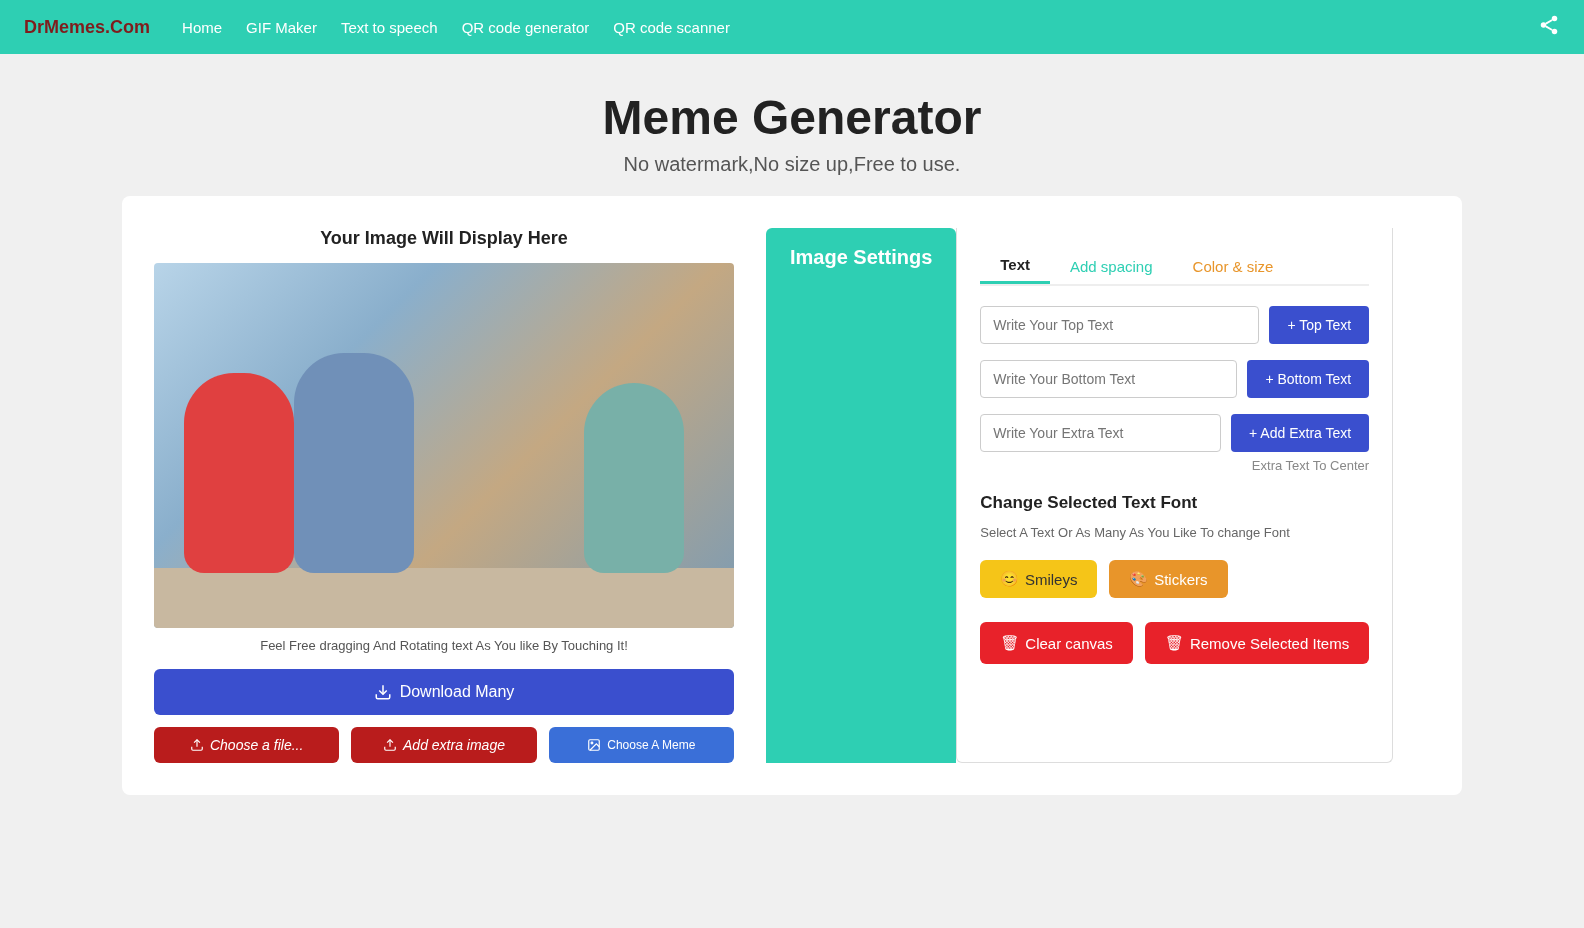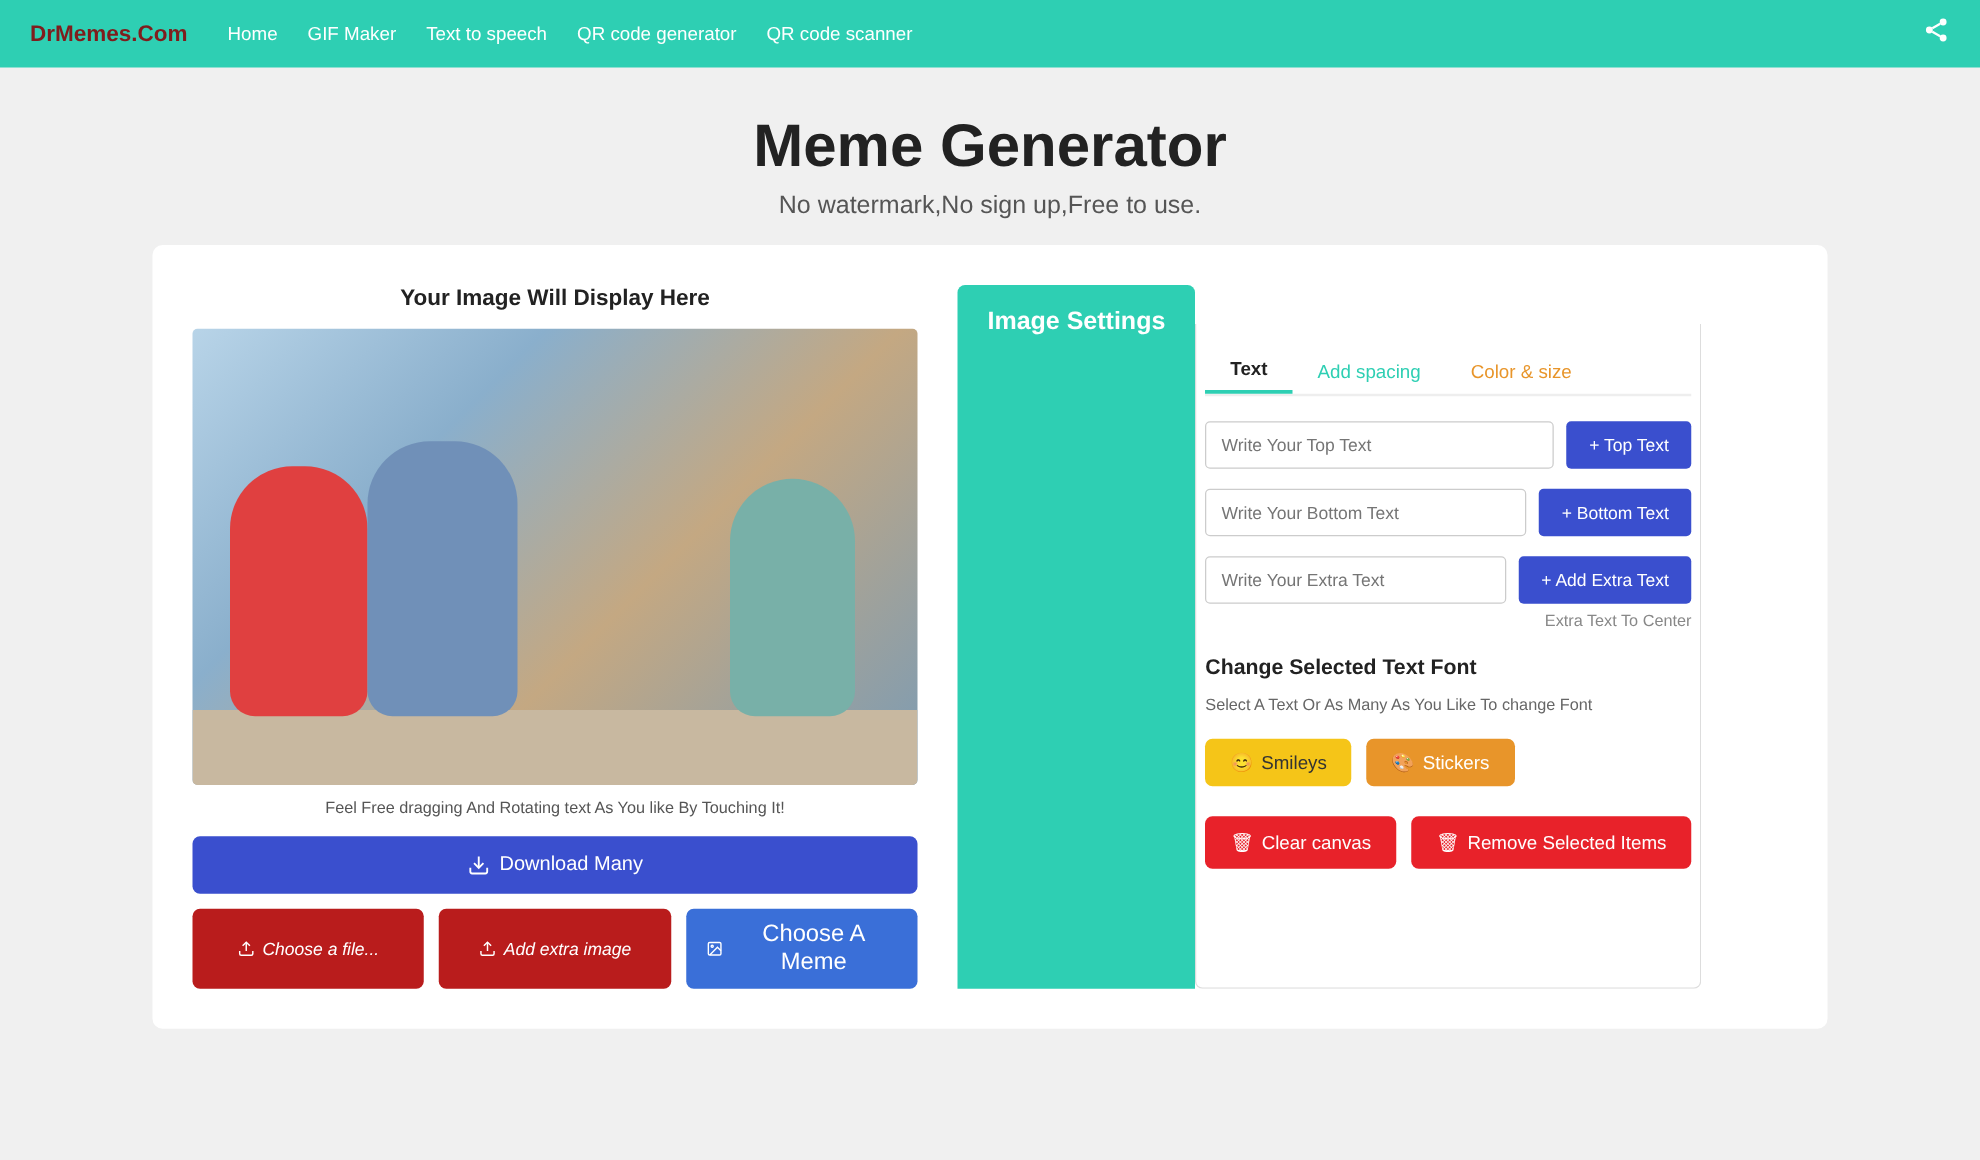--- a/index.html
+++ b/index.html
@@ -157,21 +157,21 @@
       justify-content: center;
       gap: 6px;
       font-style: italic;
     }
     .btn-blue-outline {
       background: #3a6fd8;
       color: #fff;
       border: none;
       padding: 10px 16px;
       border-radius: 6px;
-      font-size: 19px;
+      font-size: 12px;
       cursor: pointer;
       flex: 1;
       display: flex;
       align-items: center;
       justify-content: center;
       gap: 6px;
     }
 
     
     .right-panel {
@@ -184,22 +184,21 @@
       color: #fff;
       font-size: 20px;
       font-weight: bold;
       padding: 18px 24px;
       border-radius: 6px 6px 0 0;
     }
     .settings-body {
       border: 1px solid #ddd;
       border-top: none;
       border-radius: 0 0 6px 6px;
-      padding: 20px 7px;
-      margin-top: 31px;
+      padding: 20px 23px;
     }
 
     
     .settings-tabs {
       display: flex;
       gap: 0;
       border-bottom: 2px solid #eee;
       margin-bottom: 20px;
     }
     .settings-tabs .tab {
@@ -369,21 +368,21 @@
         <circle cx="6" cy="12" r="3"></circle>
         <circle cx="18" cy="19" r="3"></circle>
         <line x1="8.59" y1="13.51" x2="15.42" y2="17.49" stroke="white" stroke-width="2"></line>
         <line x1="15.41" y1="6.51" x2="8.59" y2="10.49" stroke="white" stroke-width="2"></line>
       </svg>
   </span>
 </nav>
 
 <div class="page-header">
   <h1>Meme Generator</h1>
-  <p>No watermark,No sign up,Free to use.</p>
+  <p>No watermark,No size up,Free to use.</p>
 </div>
 
 <div class="main-card">
 
   <div class="left-panel">
     <div class="image-title">Your Image Will Display Here</div>
 
     <div class="meme-placeholder">
       <div class="figure-red"></div>
       <div class="figure-blue"></div>

